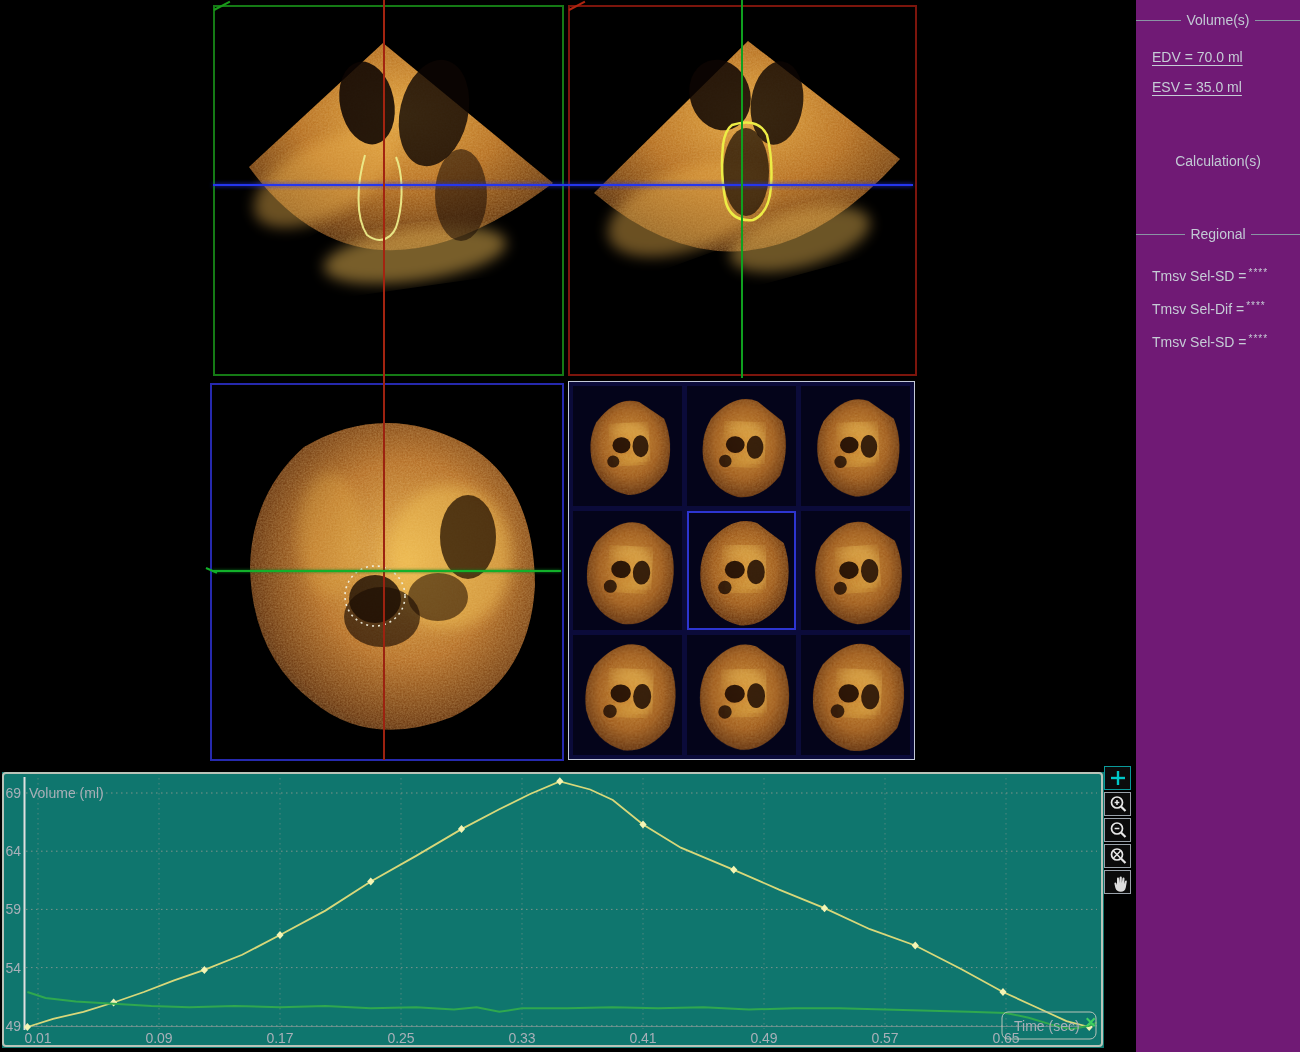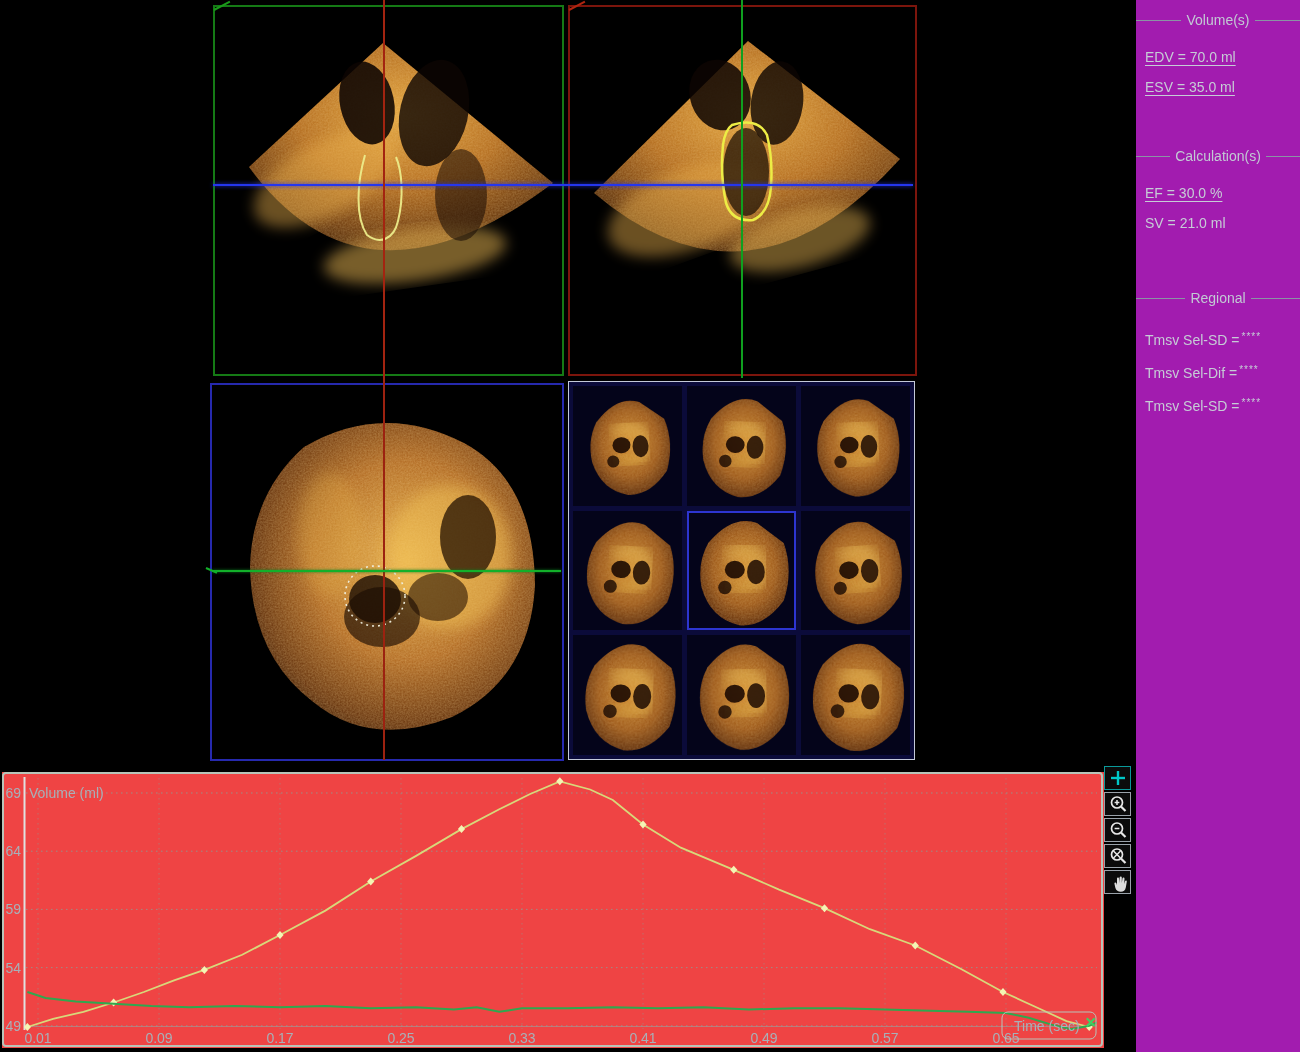--- a/index.html
+++ b/index.html
@@ -25,32 +25,32 @@
   
   #slice-grid{position:absolute;left:568px;top:381px;width:347px;height:379px;
               background:#0b0b3a;border:1px solid #c3c9d9;box-sizing:border-box;}
   #slice-cells{display:grid;width:100%;height:100%;box-sizing:border-box;
                grid-template-rows:repeat(3,1fr);grid-template-columns:repeat(3,1fr);
                gap:5px;padding:4px;}
   .cell{background:#04041a;position:relative;overflow:hidden;}
   .cell svg{width:100%;height:100%;display:block;}
   .cell.sel{outline:2px solid #2d35d0;outline-offset:-2px;}
   
-  #sidebar{position:absolute;left:1136px;top:0;width:164px;height:1052px;background:#a21caf;
+  #sidebar{position:absolute;left:1136px;top:0;width:164px;height:1052px;background:#701a75;
            color:#c6ccd6;font-size:14px;}
   .sec-head{display:flex;align-items:center;gap:5px;margin:0 0 0 0;color:#c2c9d4;}
   .sec-head .rule{flex:1;height:1px;background:#8a94a4;}
-  .meas{padding-left:9px;line-height:30px;white-space:nowrap;}
+  .meas{padding-left:16px;line-height:30px;white-space:nowrap;}
   .u{text-decoration:underline;text-underline-offset:3px;}
   .stars{font-size:10px;vertical-align:5px;letter-spacing:1px;margin-left:2px;}
   #sec1{margin-top:12px;} #sec1-items{margin-top:14px;}
-  #sec2{margin-top:46px;} #sec2-items{margin-top:14px;}
+  #sec2{margin-top:46px;flex-direction:column;} #sec2-items{margin-top:14px;}
   #sec3{margin-top:52px;justify-content:center;} #sec3-items{margin-top:16px;}
   
-  #chart{position:absolute;left:2px;top:772px;width:1102px;height:276px;background:#ef4444;}
+  #chart{position:absolute;left:2px;top:772px;width:1102px;height:276px;background:#0f766e;}
   
   #chart-toolbar{position:absolute;left:1104px;top:766px;display:flex;flex-direction:column;gap:2px;}
   .tool{width:27px;height:24px;background:#0b0b0b;border:1px solid #9aa2aa;padding:0;margin:0;
         display:flex;align-items:center;justify-content:center;box-sizing:border-box;}
   .tool.add{border-color:#0a9a9a;}
 </style>
 </head>
 <body>
 
 <div id="stage">
@@ -295,24 +295,20 @@
     </div>
     <div id="sec1-items">
       <div class="meas u">EDV = 70.0 ml</div>
       <div class="meas u">ESV = 35.0 ml</div>
     </div>
     <div id="sec2" class="sec-head">
       <span class="rule"></span>
       <span>Calculation(s)</span>
       <span class="rule"></span>
     </div>
-    <div id="sec2-items">
-      <div class="meas u">EF = 30.0 %</div>
-      <div class="meas">SV = 21.0 ml</div>
-    </div>
     <div id="sec3" class="sec-head">
       <span class="rule"></span>
       <span>Regional</span>
       <span class="rule"></span>
     </div>
     <div id="sec3-items">
       <div class="meas"><span>Tmsv Sel-SD =</span><span class="stars">****</span></div>
       <div class="meas"><span>Tmsv Sel-Dif =</span><span class="stars">****</span></div>
       <div class="meas"><span>Tmsv Sel-SD =</span><span class="stars">****</span></div>
     </div>

